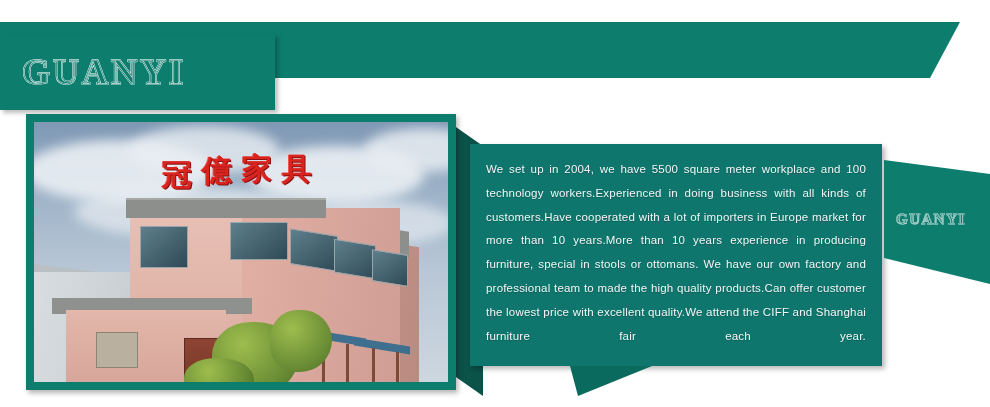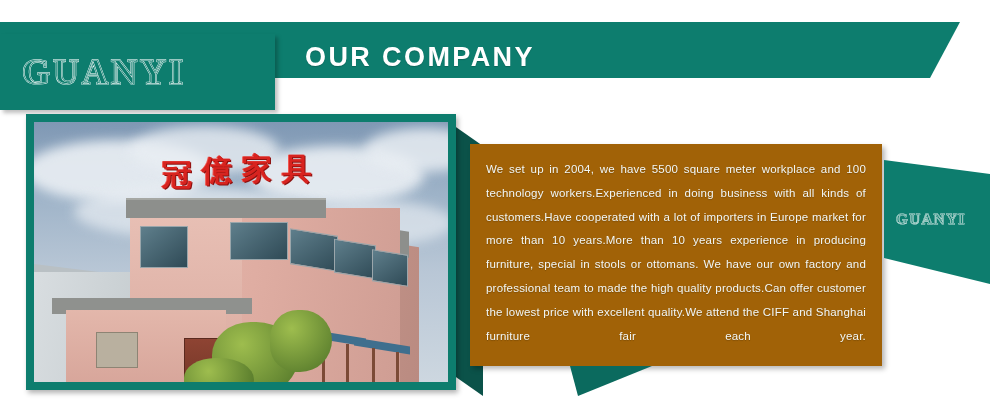--- a/index.html
+++ b/index.html
@@ -137,21 +137,21 @@
   .signchar{
     position:absolute;color:#d8231f;font-weight:bold;
     font-family:"DejaVu Sans","Liberation Sans",sans-serif;
     text-shadow:1px 1px 0 #8c110f, -1px 0 0 #f0564f;
     line-height:1;
   }
 
   
   .text-card{
     position:absolute;left:470px;top:144px;width:412px;height:222px;
-    background:#a16207;
+    background:#0f766e;
     box-shadow:3px 3px 5px rgba(0,0,0,0.28);
   }
   .body-text{
     position:absolute;left:16px;top:14px;width:380px;
     color:#f2f7f6;font-size:11.5px;line-height:23.8px;
     text-align:justify;
     letter-spacing:.2px;
     text-shadow:0 1px 1px rgba(0,0,0,.22);
   }
   .body-text::after{content:"";display:inline-block;width:100%;}
@@ -174,21 +174,20 @@
     position:absolute;left:12px;top:52px;
   }
 </style>
 </head>
 <body>
 
 <div class="stage">
 
   <div class="header-band">
     <div class="title-bar"></div>
-    <div class="title-text">OUR COMPANY</div>
     <div class="logo-block">
       <div class="brand big" data-txt="GUANYI">GUANYI</div>
     </div>
   </div>
 
   <div class="fold"></div>
 
   <div class="photo-wrap">
     <div class="photo">
       <div class="sky"></div>

